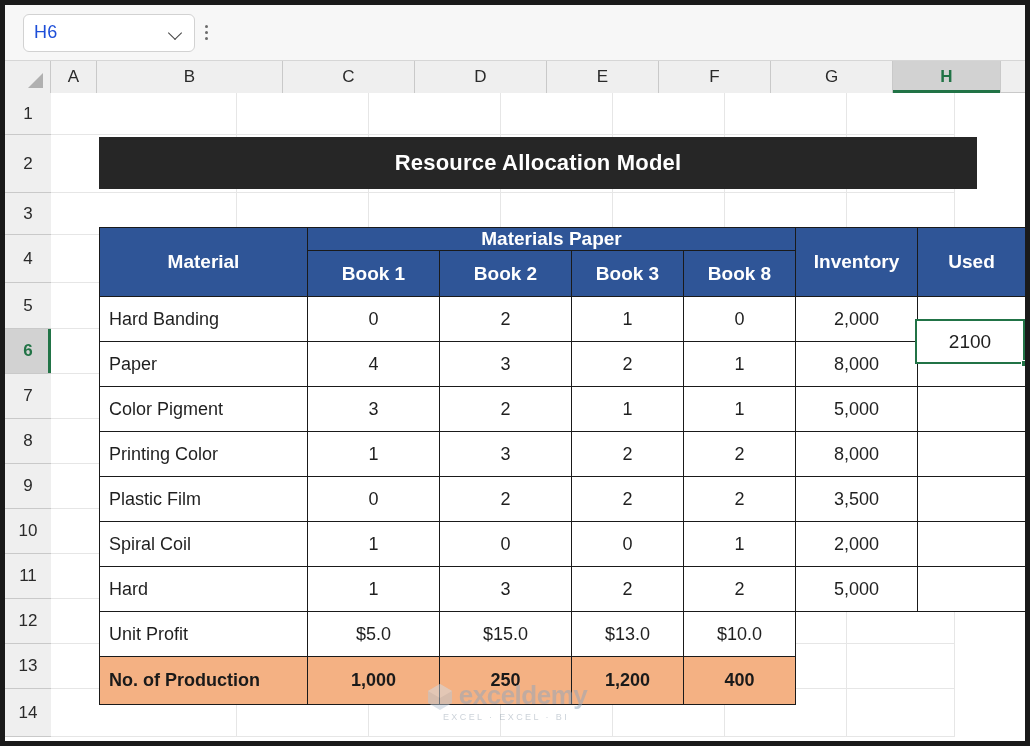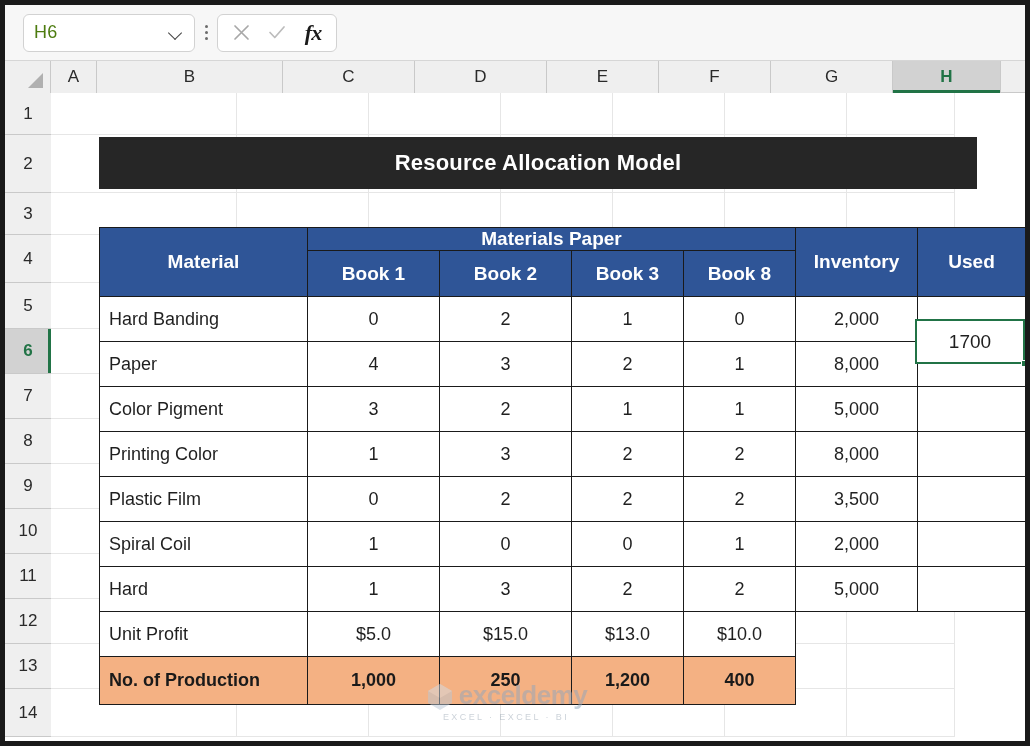--- a/index.html
+++ b/index.html
@@ -32,21 +32,21 @@
     background: #ffffff;
     border: 1px solid #d2d2d2;
     border-radius: 6px;
     display: flex; align-items: center;
     padding: 0 10px;
     margin-left: 12px;
     flex: 0 0 auto;
   }
   .namebox-text {
     flex: 1 1 auto;
-    font-size: 18px; color: #4d7c0f;
+    font-size: 18px; color: #1d4ed8;
     letter-spacing: .2px;
   }
   .chev {
     width: 16px; height: 16px; flex: 0 0 auto;
     position: relative;
   }
   .chev::after {
     content: ""; position: absolute;
     left: 2px; top: 3px;
     width: 9px; height: 9px;
@@ -264,35 +264,20 @@
       <span class="namebox-text">H6</span>
       <span class="chev"></span>
     </div>
 
     <div class="dots">
       <i></i>
         <i></i>
         <i></i>
     </div>
 
-    <div class="fxgroup">
-      <div class="fxbtn">
-        <svg width="19" height="19" viewBox="0 0 19 19" aria-hidden="true">
-          <path d="M3 3 L16 16 M16 3 L3 16" stroke="#a8a8a8" stroke-width="1.7" fill="none" stroke-linecap="round"></path>
-        </svg>
-      </div>
-      <div class="fxbtn">
-        <svg width="20" height="19" viewBox="0 0 20 19" aria-hidden="true">
-          <path d="M3 9.5 L7.8 14.5 L17 4" stroke="#bcbcbc" stroke-width="1.7" fill="none" stroke-linecap="round" stroke-linejoin="round"></path>
-        </svg>
-      </div>
-      <div class="fxbtn">
-        <span class="fx-italic">fx</span>
-      </div>
-    </div>
 
   </div>
 
   <div class="colhead">
     <div class="corner"></div>
     <div id="colheads" style="display:flex">
         <div class="ch" style="width: 46px;">A</div>
         <div class="ch" style="width: 186px;">B</div>
         <div class="ch" style="width: 132px;">C</div>
         <div class="ch" style="width: 132px;">D</div>
@@ -535,21 +520,21 @@
               <td class="orange">1,200</td>
               <td class="orange">400</td>
               <td class="nb"></td>
               <td class="nb"></td>
             </tr>
           </tbody>
 
       </table>
 
       <div class="selcell" style="left:864px; top:226px; width:110px; height:45px;">
-        <span>1700</span>
+        <span>2100</span>
         <span class="fillhandle"></span>
       </div>
 
       <div class="watermark" style="left:330px; top:578px; width:250px; height:60px;">
         <div class="wm-row">
           <svg width="30" height="30" viewBox="0 0 30 30" aria-hidden="true">
             <path d="M15 3 L27 10 L27 22 L15 29 L3 22 L3 10 Z" fill="#b9c7d6"></path>
             <path d="M15 3 L27 10 L15 17 L3 10 Z" fill="#d4dee8"></path>
           </svg>
           <span class="wm-text">exceldemy</span>

